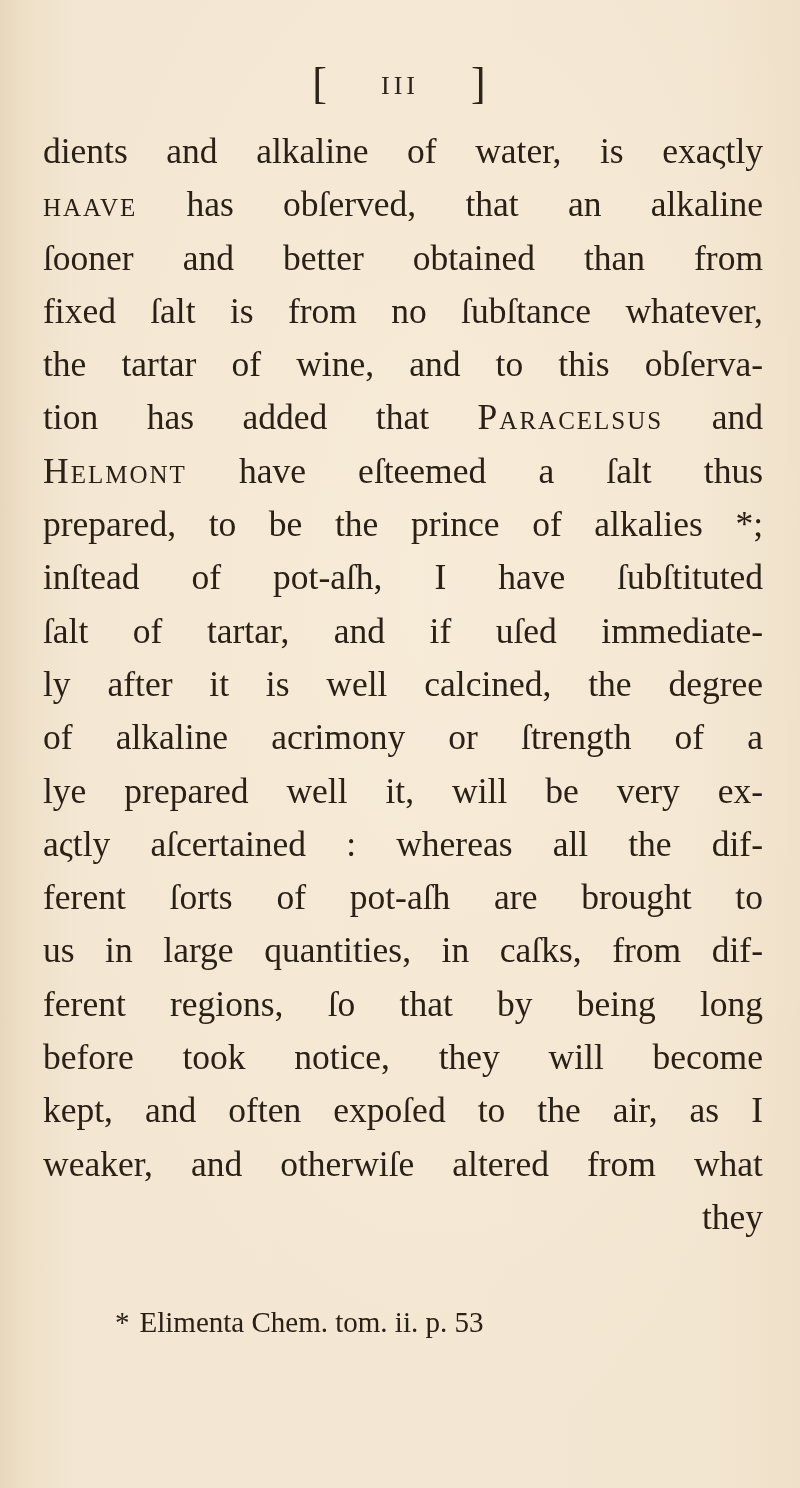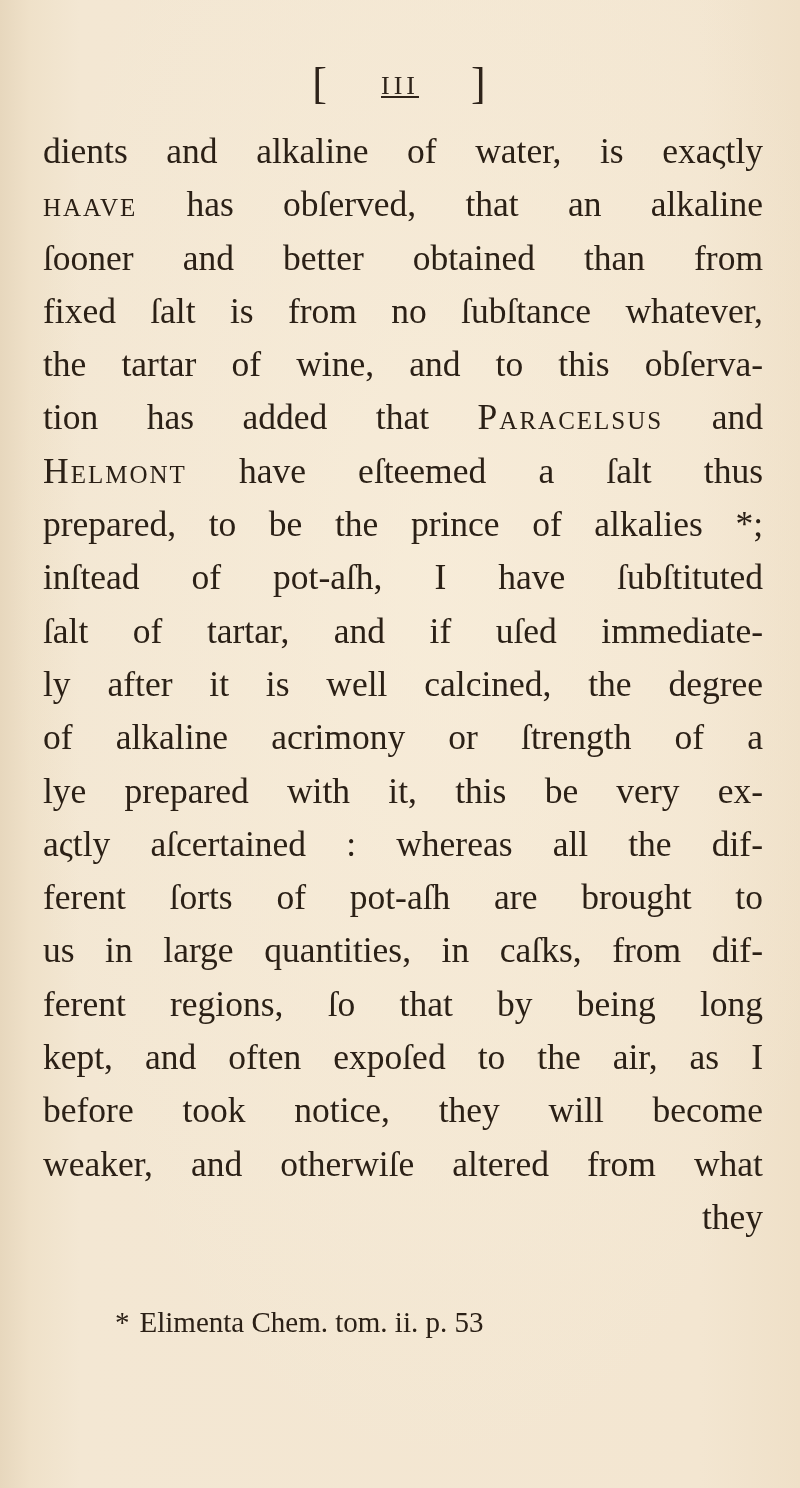--- a/index.html
+++ b/index.html
@@ -36,21 +36,20 @@
     .folio .bracket {
       display: inline-block;
       font-size: 44px;
       vertical-align: -4px;
     }
     .folio .num {
       display: inline-block;
       margin: 0 52px;
       font-size: 26px;
       letter-spacing: 4px;
-      text-decoration: underline;
     }
     .body-text {
       position: absolute;
       left: 43px;
       top: 125px;
       width: 720px;
       font-family: "Liberation Serif", "DejaVu Serif", serif;
       font-size: 35.5px;
       color: #2b2016;
     }
@@ -98,27 +97,27 @@
       <div class="line"><span>ſooner and better obtained than from</span></div>
       <div class="line"><span>fixed ſalt is from no ſubſtance whatever,</span></div>
       <div class="line"><span>the tartar of wine, and to this obſerva-</span></div>
       <div class="line"><span>tion has added that </span><span class="sc">Paracelsus</span><span> and</span></div>
       <div class="line"><span class="sc">Helmont</span><span> have eſteemed a ſalt thus</span></div>
       <div class="line"><span>prepared, to be the prince of alkalies *;</span></div>
       <div class="line"><span>inſtead of pot-aſh, I have ſubſtituted</span></div>
       <div class="line"><span>ſalt of tartar, and if uſed immediate-</span></div>
       <div class="line"><span>ly after it is well calcined, the degree</span></div>
       <div class="line"><span>of alkaline acrimony or ſtrength of a</span></div>
-      <div class="line"><span>lye prepared with it, this be very ex-</span></div>
+      <div class="line"><span>lye prepared well it, will be very ex-</span></div>
       <div class="line"><span>aςtly aſcertained : whereas all the dif-</span></div>
       <div class="line"><span>ferent ſorts of pot-aſh are brought to</span></div>
       <div class="line"><span>us in large quantities, in caſks, from dif-</span></div>
       <div class="line"><span>ferent regions, ſo that by being long</span></div>
+      <div class="line"><span>before took notice, they will become</span></div>
       <div class="line"><span>kept, and often expoſed to the air, as I</span></div>
-      <div class="line"><span>before took notice, they will become</span></div>
       <div class="line"><span>weaker, and otherwiſe altered from what</span></div>
       <div class="line last">they</div>
     </div>
 
   <div class="footnote">
     <span class="mark">*</span><span>Elimenta Chem. tom. ii. p. 53</span>
   </div>
 
 </div>
 

